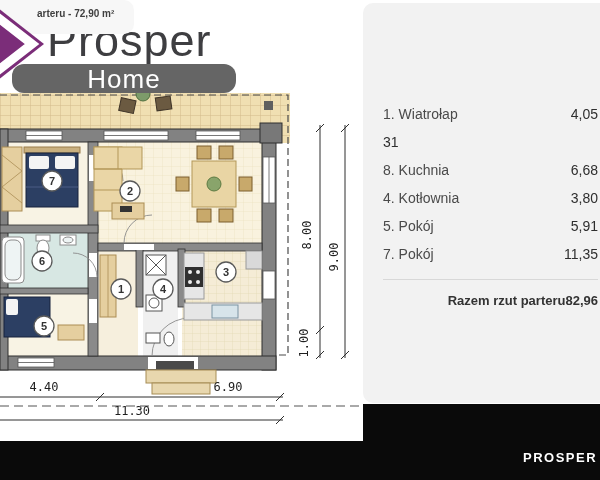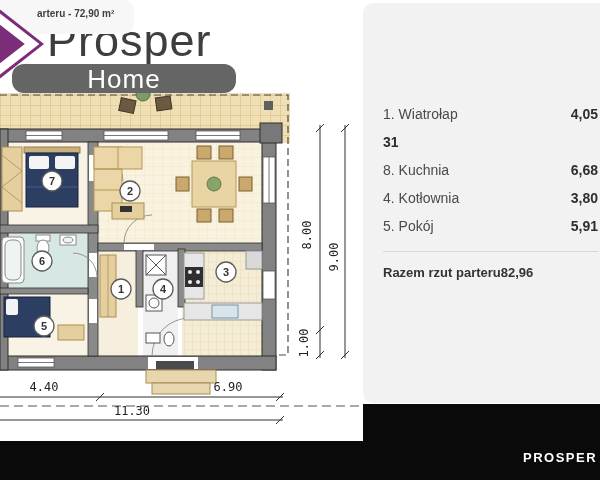--- a/index.html
+++ b/index.html
@@ -23,23 +23,23 @@
   .dimtxt{font-family:"DejaVu Sans Mono",monospace;font-size:12px;fill:#1f1f1f;}
   .circtxt{font-family:"Liberation Sans",sans-serif;font-size:11px;fill:#333;font-weight:bold;}
 
   
   .panel{position:absolute;left:363px;top:3px;width:250px;height:400px;background:#f2f2f2;
          border-radius:10px 0 0 10px;z-index:4;box-sizing:border-box;
          padding:97px 15px 0 20px;}
   .room-row{display:flex;justify-content:space-between;align-items:center;height:28px;
             font-size:14px;}
   .room-label{color:#4a4a4a;}
-  .room-value{color:#2e2e2e;font-weight:700;}
+  .room-value{color:#2e2e2e;font-weight:400;}
   .panel-divider{border:none;border-top:1px solid #d8d8d8;margin:11px 0 7px 0;}
-  .total-row{display:flex;justify-content:flex-start;align-items:center;height:26px;
+  .total-row{display:flex;justify-content:flex-end;align-items:center;height:26px;
              font-size:13px;font-weight:bold;color:#333;}
 
   
   .footer-right{position:absolute;left:363px;top:404px;width:250px;height:76px;
                 background:#0a0a0a;z-index:3;}
   .footer-strip{position:absolute;left:0;top:441px;width:600px;height:39px;
                 background:#0a0a0a;z-index:3;}
   .footer-brand{position:absolute;left:523px;top:450px;color:#ffffff;font-size:13px;
                 font-weight:bold;letter-spacing:1.5px;white-space:nowrap;z-index:4;}
 </style>
@@ -290,20 +290,24 @@
       <span class="room-value">6,68</span>
     </div>
     <div class="room-row">
       <span class="room-label">4. Kotłownia</span>
       <span class="room-value">3,80</span>
     </div>
     <div class="room-row">
       <span class="room-label">5. Pokój</span>
       <span class="room-value">5,91</span>
     </div>
+    <div class="room-row">
+      <span class="room-label">7. Pokój</span>
+      <span class="room-value">11,35</span>
+    </div>
     <hr class="panel-divider">
     <div class="total-row">
       <span>Razem rzut parteru</span>
       <span>82,96</span>
     </div>
   </div>
 
   <div class="footer-right"></div>
   <div class="footer-strip"></div>
   <div class="footer-brand">PROSPER HOME</div>

